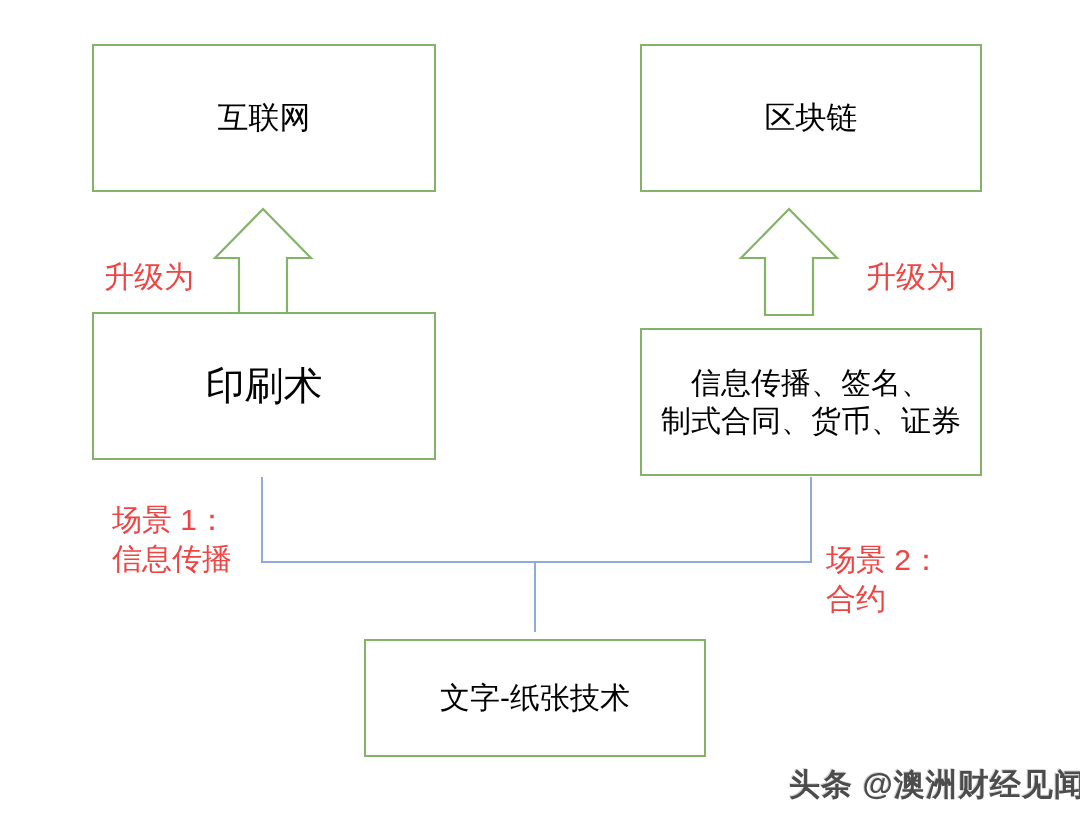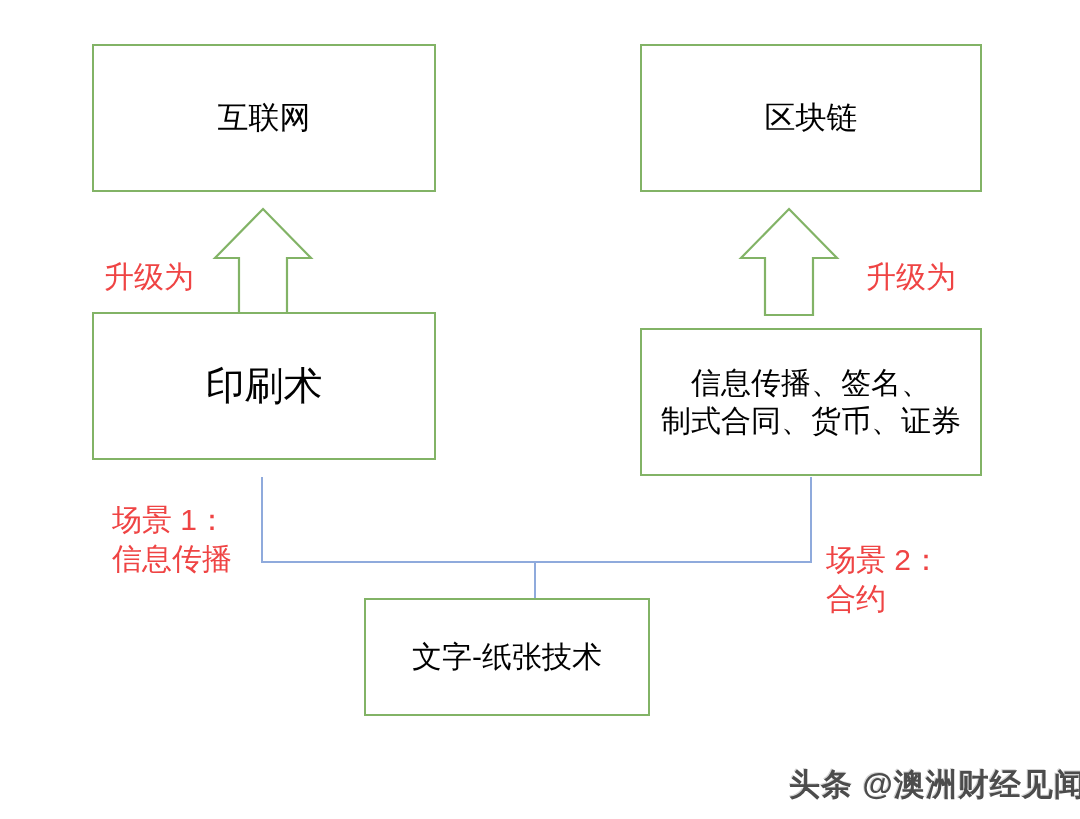--- a/index.html
+++ b/index.html
@@ -34,21 +34,21 @@
   .node-label {
     display: block;
     white-space: pre-line;
   }
 
   
   #node-internet   { left: 92px;  top: 44px;  width: 344px; height: 148px; font-size: 31px; }
   #node-blockchain { left: 640px; top: 44px;  width: 342px; height: 148px; font-size: 31px; }
   #node-printing   { left: 92px;  top: 312px; width: 344px; height: 148px; font-size: 39px; }
   #node-contracts  { left: 640px; top: 328px; width: 342px; height: 148px; font-size: 30px; }
-  #node-paper      { left: 364px; top: 598px; width: 286px; height: 118px; font-size: 30px; }
+  #node-paper      { left: 364px; top: 639px; width: 342px; height: 118px; font-size: 30px; }
 
   
   .block-arrow {
     position: absolute;
   }
   #arrow-left  { left: 212px; top: 206px; width: 102px; height: 112px; }
   #arrow-right { left: 738px; top: 206px; width: 102px; height: 112px; }
 
   
   .edge-label {

